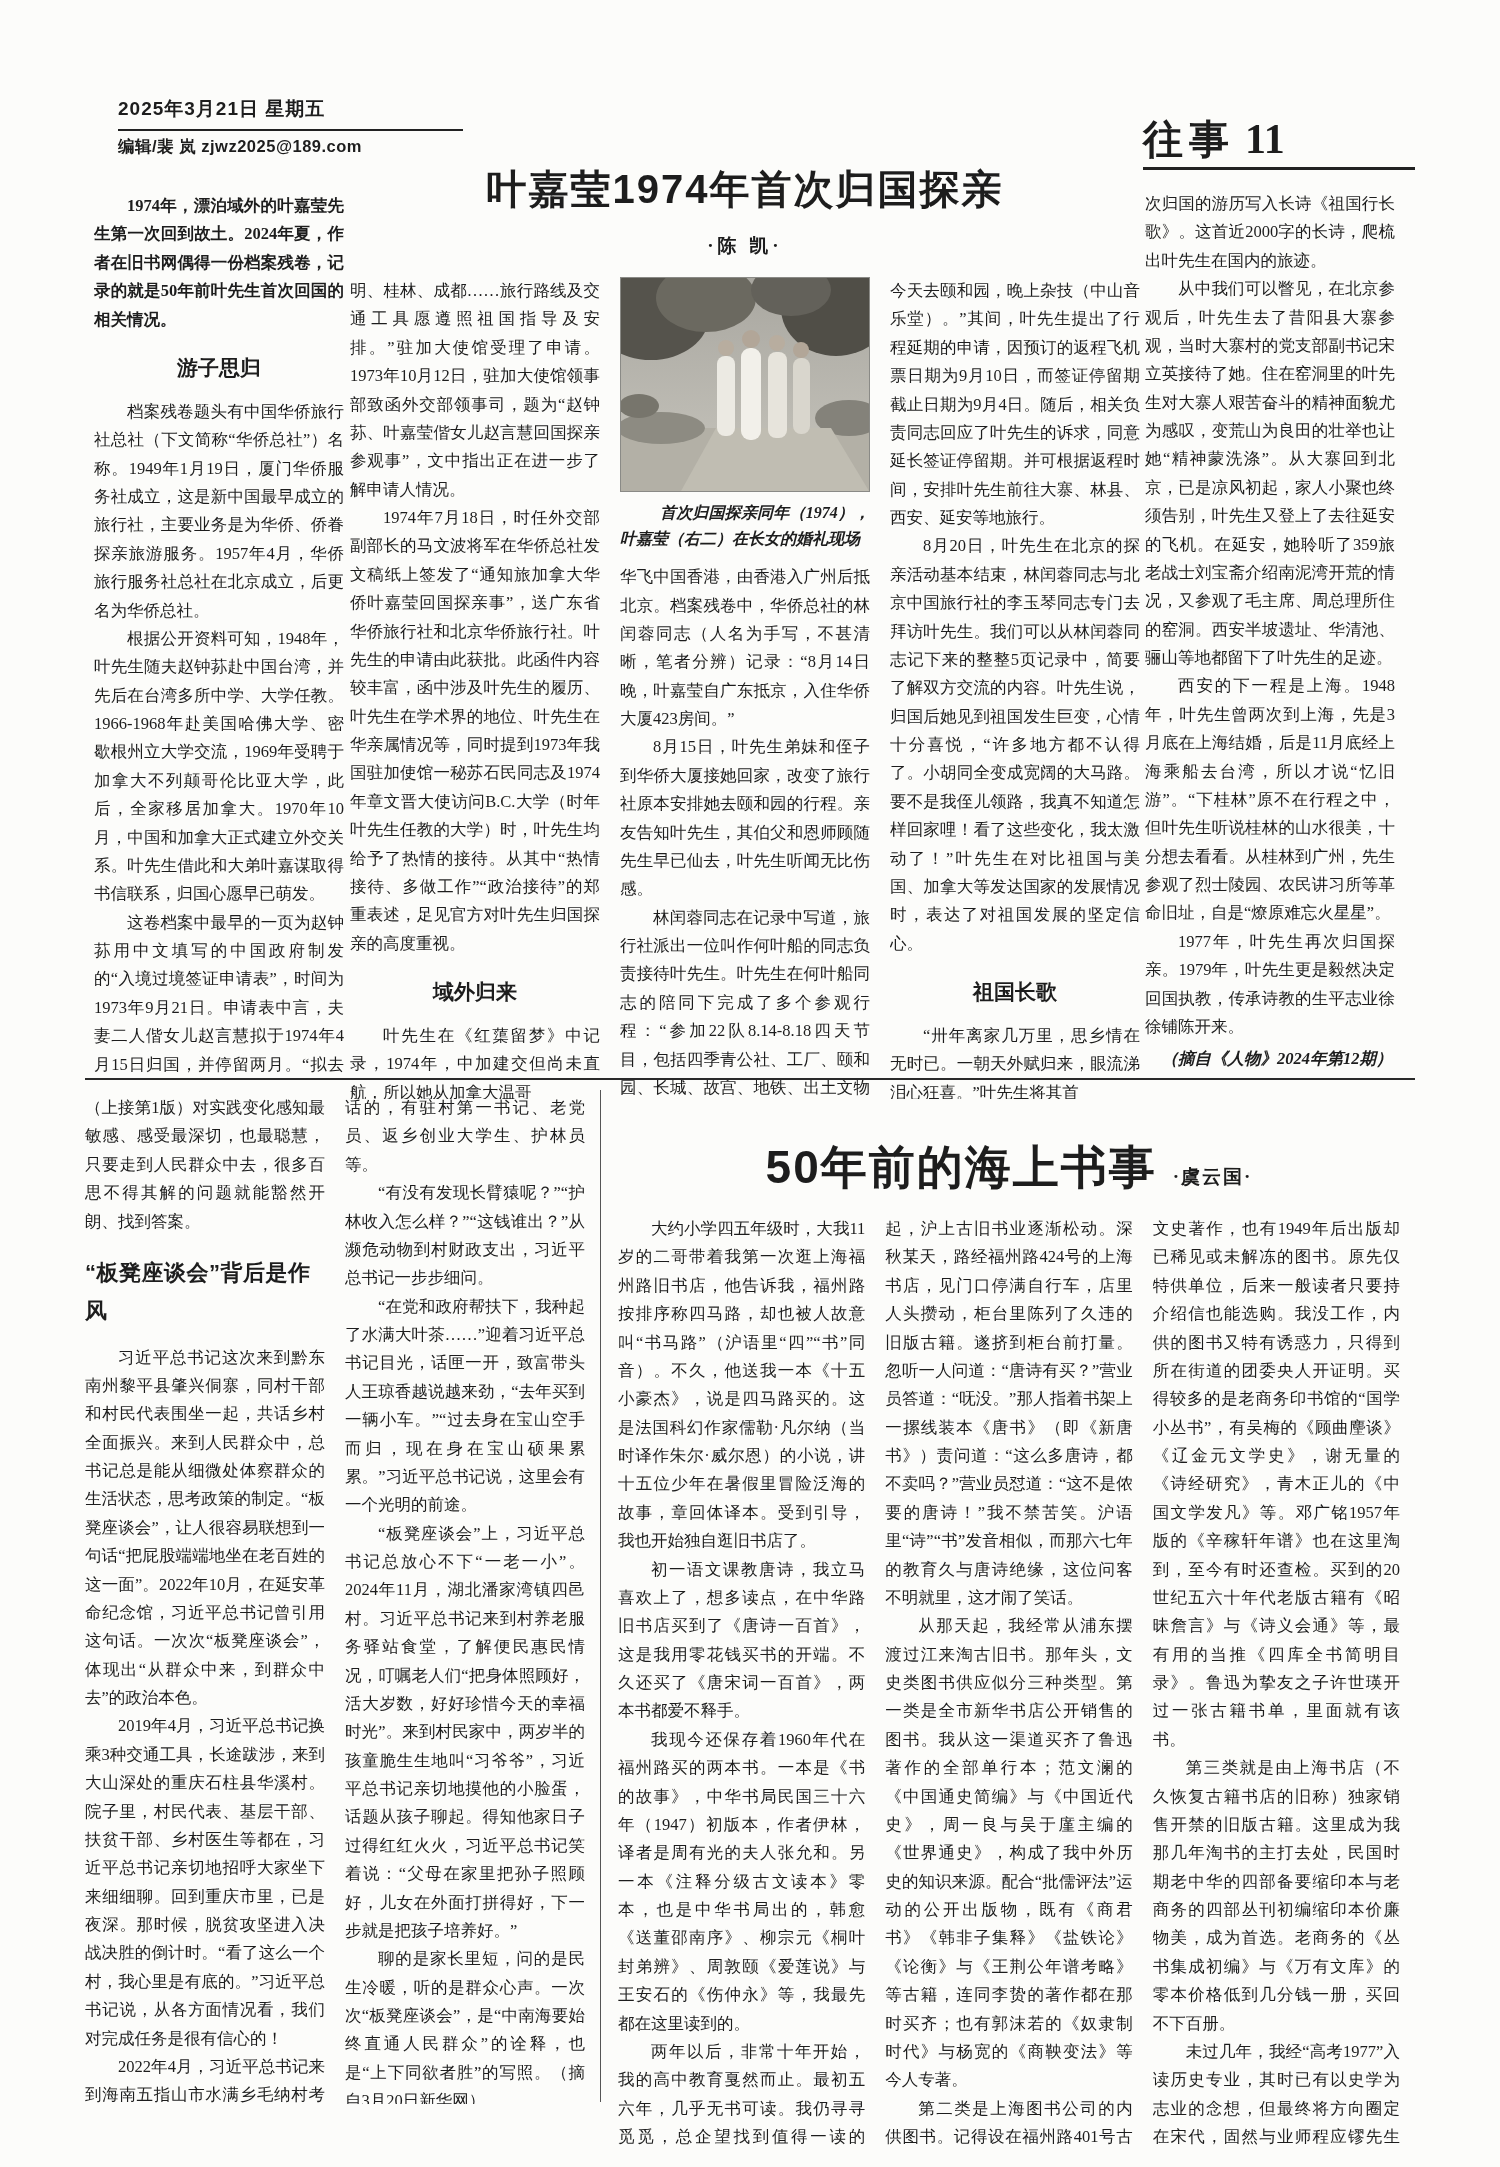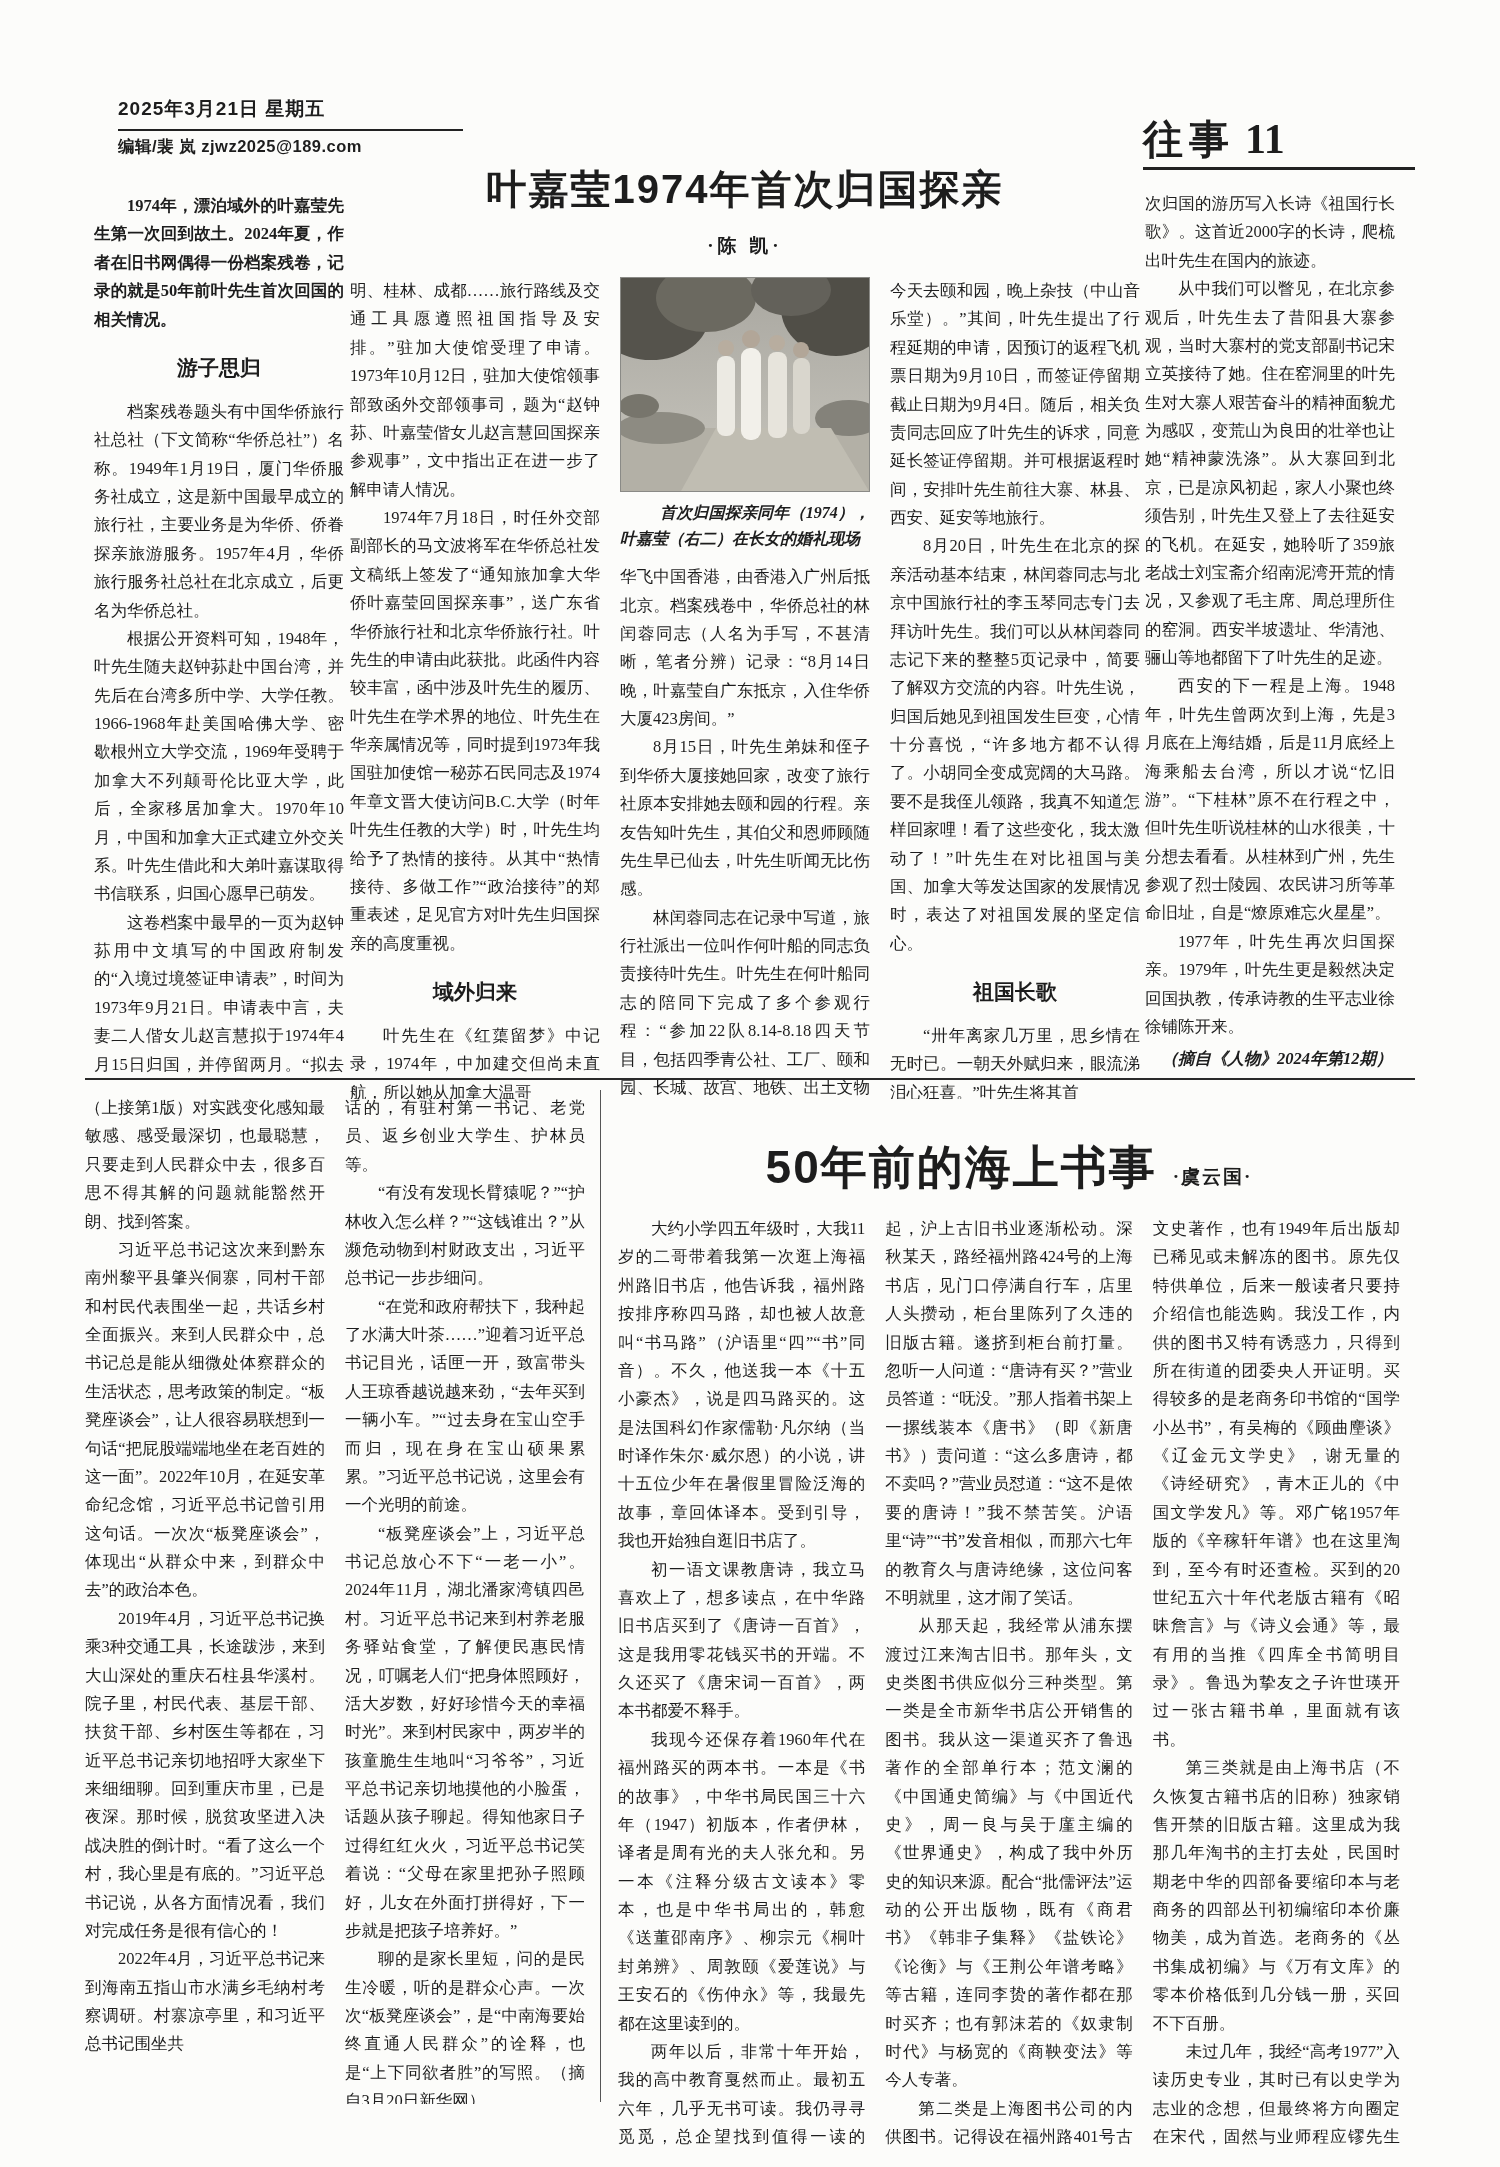--- a/index.html
+++ b/index.html
@@ -133,20 +133,21 @@
       <p class="para">西安的下一程是上海。1948年，叶先生曾两次到上海，先是3月底在上海结婚，后是11月底经上海乘船去台湾，所以才说“忆旧游”。“下桂林”原不在行程之中，但叶先生听说桂林的山水很美，十分想去看看。从桂林到广州，先生参观了烈士陵园、农民讲习所等革命旧址，自是“燎原难忘火星星”。</p>
       <p class="para">1977年，叶先生再次归国探亲。1979年，叶先生更是毅然决定回国执教，传承诗教的生平志业徐徐铺陈开来。</p>
       <p class="attribution">（摘自《人物》2024年第12期）</p>
     </div>
 
   <hr class="divider">
 
   <div class="b-left">
     <div class="col">
         <p class="para pn">（上接第1版）对实践变化感知最敏感、感受最深切，也最聪慧，只要走到人民群众中去，很多百思不得其解的问题就能豁然开朗、找到答案。</p>
+        <div class="subhead-left">“板凳座谈会”背后是作风</div>
         <p class="para">习近平总书记这次来到黔东南州黎平县肇兴侗寨，同村干部和村民代表围坐一起，共话乡村全面振兴。来到人民群众中，总书记总是能从细微处体察群众的生活状态，思考政策的制定。“板凳座谈会”，让人很容易联想到一句话“把屁股端端地坐在老百姓的这一面”。2022年10月，在延安革命纪念馆，习近平总书记曾引用这句话。一次次“板凳座谈会”，体现出“从群众中来，到群众中去”的政治本色。</p>
         <p class="para">2019年4月，习近平总书记换乘3种交通工具，长途跋涉，来到大山深处的重庆石柱县华溪村。院子里，村民代表、基层干部、扶贫干部、乡村医生等都在，习近平总书记亲切地招呼大家坐下来细细聊。回到重庆市里，已是夜深。那时候，脱贫攻坚进入决战决胜的倒计时。“看了这么一个村，我心里是有底的。”习近平总书记说，从各方面情况看，我们对完成任务是很有信心的！</p>
         <p class="para">2022年4月，习近平总书记来到海南五指山市水满乡毛纳村考察调研。村寨凉亭里，和习近平总书记围坐共</p>
       </div>
     <div class="col">
         <p class="para pn">话的，有驻村第一书记、老党员、返乡创业大学生、护林员等。</p>
         <p class="para">“有没有发现长臂猿呢？”“护林收入怎么样？”“这钱谁出？”从濒危动物到村财政支出，习近平总书记一步步细问。</p>
         <p class="para">“在党和政府帮扶下，我种起了水满大叶茶……”迎着习近平总书记目光，话匣一开，致富带头人王琼香越说越来劲，“去年买到一辆小车。”“过去身在宝山空手而归，现在身在宝山硕果累累。”习近平总书记说，这里会有一个光明的前途。</p>
         <p class="para">“板凳座谈会”上，习近平总书记总放心不下“一老一小”。2024年11月，湖北潘家湾镇四邑村。习近平总书记来到村养老服务驿站食堂，了解便民惠民情况，叮嘱老人们“把身体照顾好，活大岁数，好好珍惜今天的幸福时光”。来到村民家中，两岁半的孩童脆生生地叫“习爷爷”，习近平总书记亲切地摸他的小脸蛋，话题从孩子聊起。得知他家日子过得红红火火，习近平总书记笑着说：“父母在家里把孙子照顾好，儿女在外面打拼得好，下一步就是把孩子培养好。”</p>
         <p class="para">聊的是家长里短，问的是民生冷暖，听的是群众心声。一次次“板凳座谈会”，是“中南海要始终直通人民群众”的诠释，也是“上下同欲者胜”的写照。（摘自3月20日新华网）</p>

